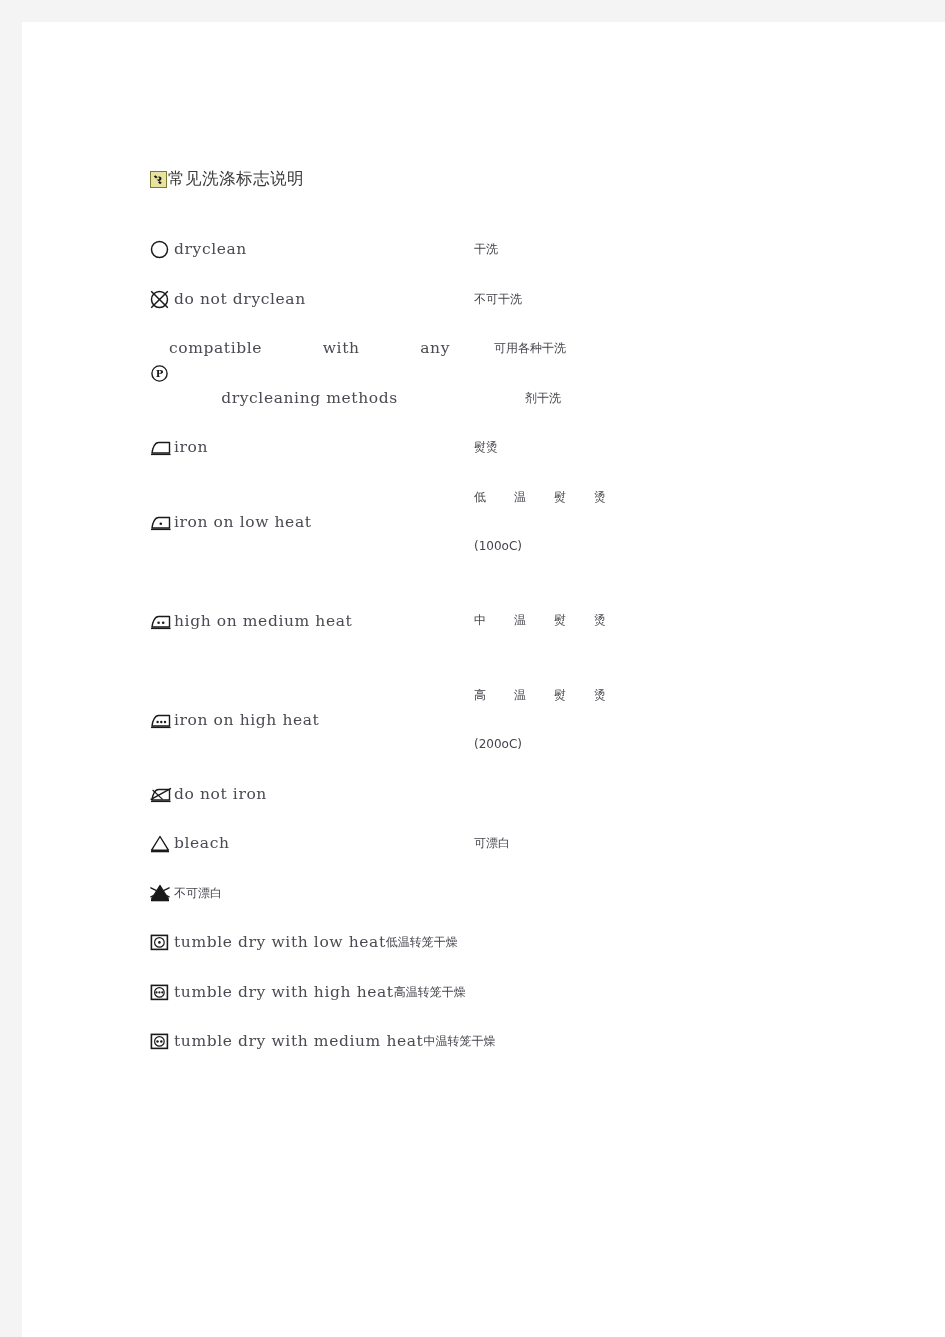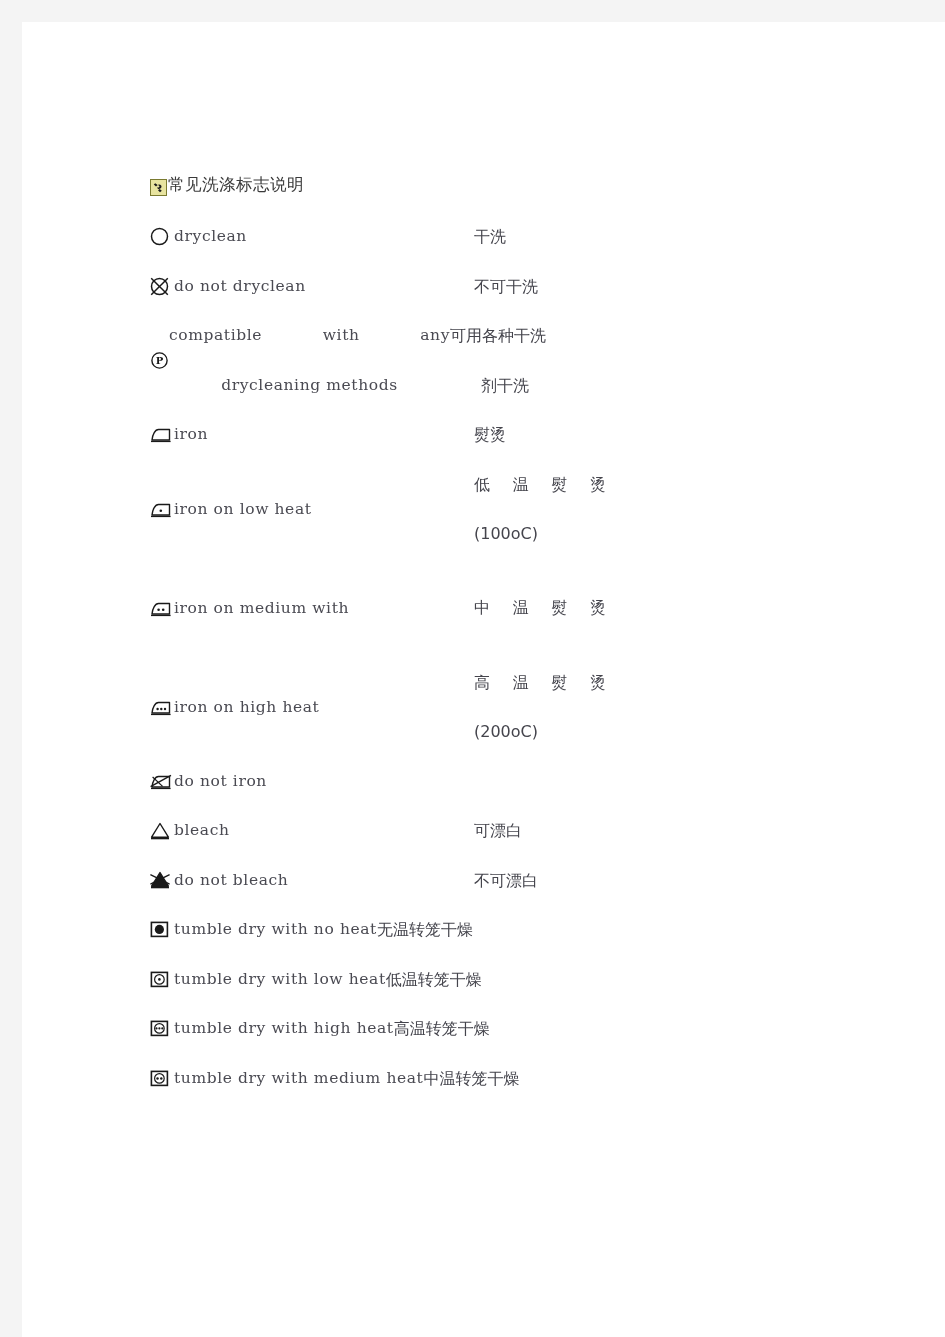--- a/index.html
+++ b/index.html
@@ -26,23 +26,23 @@
   #content {
     position: absolute;
     left: 128px;
     top: 140px;
     width: 500px;
   }
 
   
   .title-row {
     display: flex;
-    align-items: flex-end;
+    align-items: center;
     height: 34px;
-    margin-bottom: 16px;
+    margin-bottom: 29px;
   }
   .title-icon {
     width: 17px;
     height: 17px;
     flex: 0 0 17px;
     position: relative;
     background: #e8e4a0;
     border: 1px solid #7a7a30;
     box-sizing: border-box;
     margin-right: 1px;
@@ -73,21 +73,21 @@
     flex: 0 0 300px;
     font-family: "DejaVu Serif", serif;
     font-size: 15.5px;
     color: #4a4a52;
     letter-spacing: 0.6px;
     white-space: nowrap;
   }
   .cell-cn {
     flex: 1 1 auto;
     font-family: "DejaVu Sans", sans-serif;
-    font-size: 16px;
+    font-size: 12px;
     color: #44444c;
     white-space: nowrap;
   }
 
   
   .row-simple {
     height: 49.5px;
     align-items: center;
   }
   .row-simple .cell-en { line-height: 49.5px; }
@@ -150,20 +150,21 @@
     top: 0;
     height: 99px;
     align-items: center;
     display: flex;
   }
   .row-compat .cell-cn {
     display: flex;
     flex-direction: column;
     justify-content: center;
     height: 99px;
+    margin-left: 44px;
   }
   .cn-compat-1 {
     height: 49.5px;
     line-height: 49.5px;
   }
   .cn-compat-2 {
     height: 49.5px;
     line-height: 49.5px;
     padding-left: 31px;
   }
@@ -269,21 +270,21 @@
 
     <div class="row row-tall">
       <span class="cell-sym">
         <svg width="22" height="17" viewBox="0 0 22 17">
           <path d="M2 14 L19.5 14 L19.5 3.5 L8.5 3.5 C5.2 3.5 2.6 8.2 2 14 Z" fill="none" stroke="#1a1a1a" stroke-width="1.4" stroke-linejoin="round"></path>
           <line x1="1" y1="15.4" x2="20.6" y2="15.4" stroke="#1a1a1a" stroke-width="1.4"></line>
           <circle cx="8.6" cy="9.8" r="1.3" fill="#1a1a1a"></circle>
           <circle cx="13.2" cy="9.8" r="1.3" fill="#1a1a1a"></circle>
         </svg>
       </span>
-      <span class="cell-en">iron on medium with</span>
+      <span class="cell-en">high on medium heat</span>
       <span class="cell-cn">
         <span class="cn-line cn-justify">
           <span>中</span>
           <span>温</span>
           <span>熨</span>
           <span>烫</span>
         </span>
       </span>
     </div>
 
@@ -334,35 +335,24 @@
 
     <div class="row row-simple">
       <span class="cell-sym">
         <svg width="20" height="18" viewBox="0 0 20 18">
           <path d="M10 1.5 L18.4 15.2 L1.6 15.2 Z" fill="#1a1a1a" stroke="#1a1a1a" stroke-width="1.4" stroke-linejoin="round"></path>
           <line x1="1.0" y1="16.6" x2="19.0" y2="16.6" stroke="#1a1a1a" stroke-width="1.4"></line>
           <line x1="0.4" y1="3.6" x2="19.6" y2="13.2" stroke="#1a1a1a" stroke-width="1.3"></line>
           <line x1="19.6" y1="3.6" x2="0.4" y2="13.2" stroke="#1a1a1a" stroke-width="1.3"></line>
         </svg>
       </span>
-      <span class="cell-en">do not bleach</span>
       <span class="cell-cn">不可漂白</span>
     </div>
 
 
-    <div class="row row-simple row-tumble">
-      <span class="cell-sym">
-        <svg width="19" height="17" viewBox="0 0 19 17">
-          <rect x="1.4" y="1.4" width="16" height="14" fill="none" stroke="#1a1a1a" stroke-width="1.6"></rect>
-          <circle cx="9.4" cy="8.4" r="4.6" fill="#1a1a1a"></circle>
-        </svg>
-      </span>
-      <span class="cell-en">tumble dry with no heat</span>
-      <span class="cell-cn">无温转笼干燥</span>
-    </div>
 
     <div class="row row-simple row-tumble">
       <span class="cell-sym">
         <svg width="19" height="17" viewBox="0 0 19 17">
           <rect x="1.4" y="1.4" width="16" height="14" fill="none" stroke="#1a1a1a" stroke-width="1.6"></rect>
           <circle cx="9.4" cy="8.4" r="4.8" fill="none" stroke="#1a1a1a" stroke-width="1.2"></circle>
           <circle cx="9.4" cy="8.4" r="1.3" fill="#1a1a1a"></circle>
         </svg>
       </span>
       <span class="cell-en">tumble dry with low heat</span>

